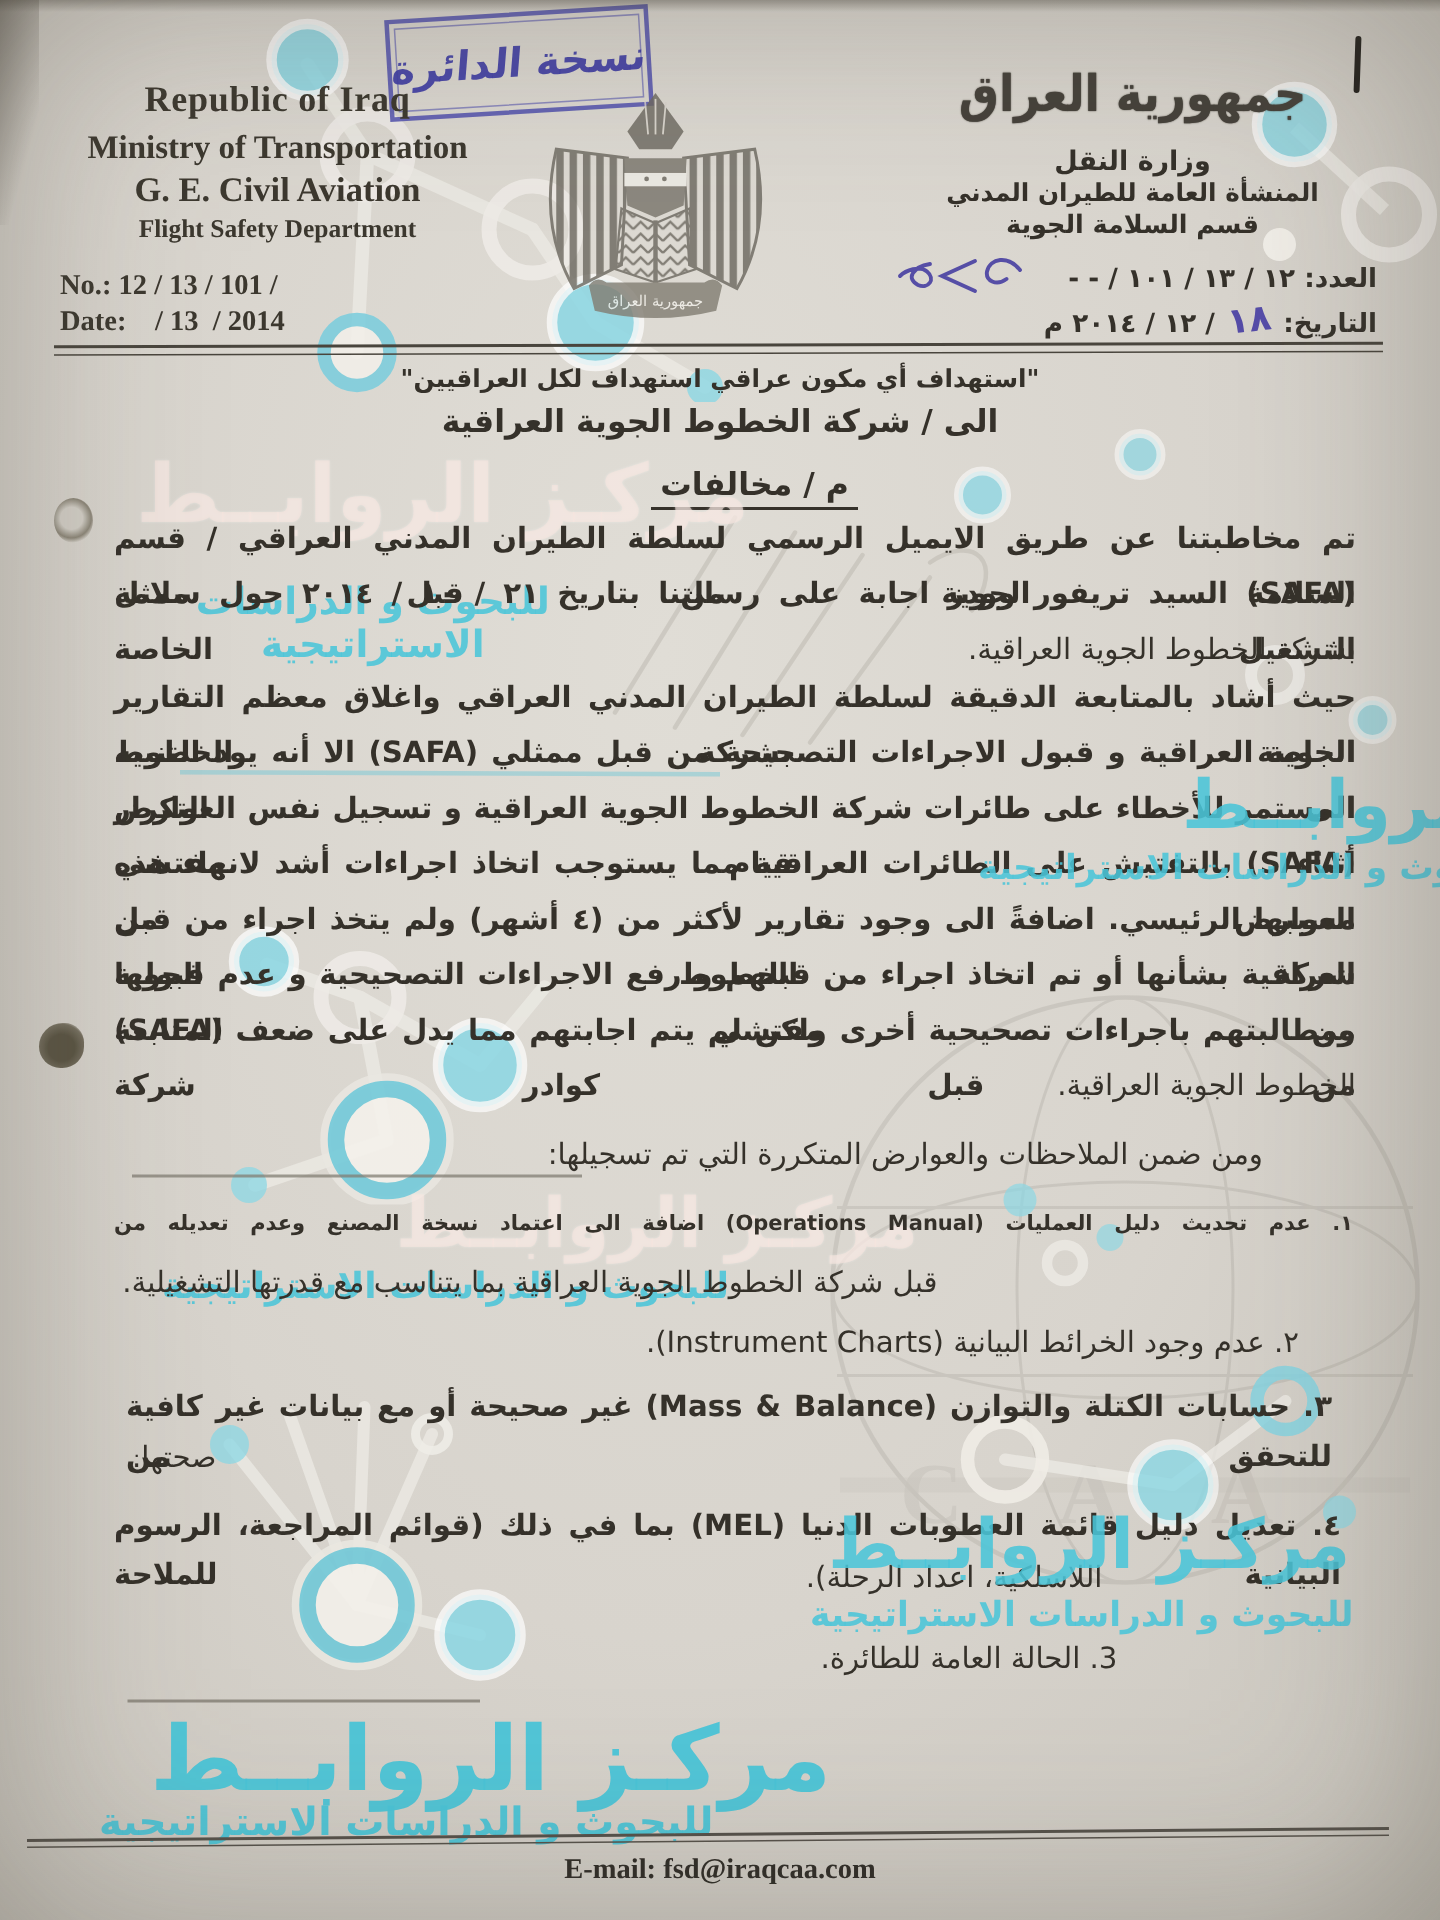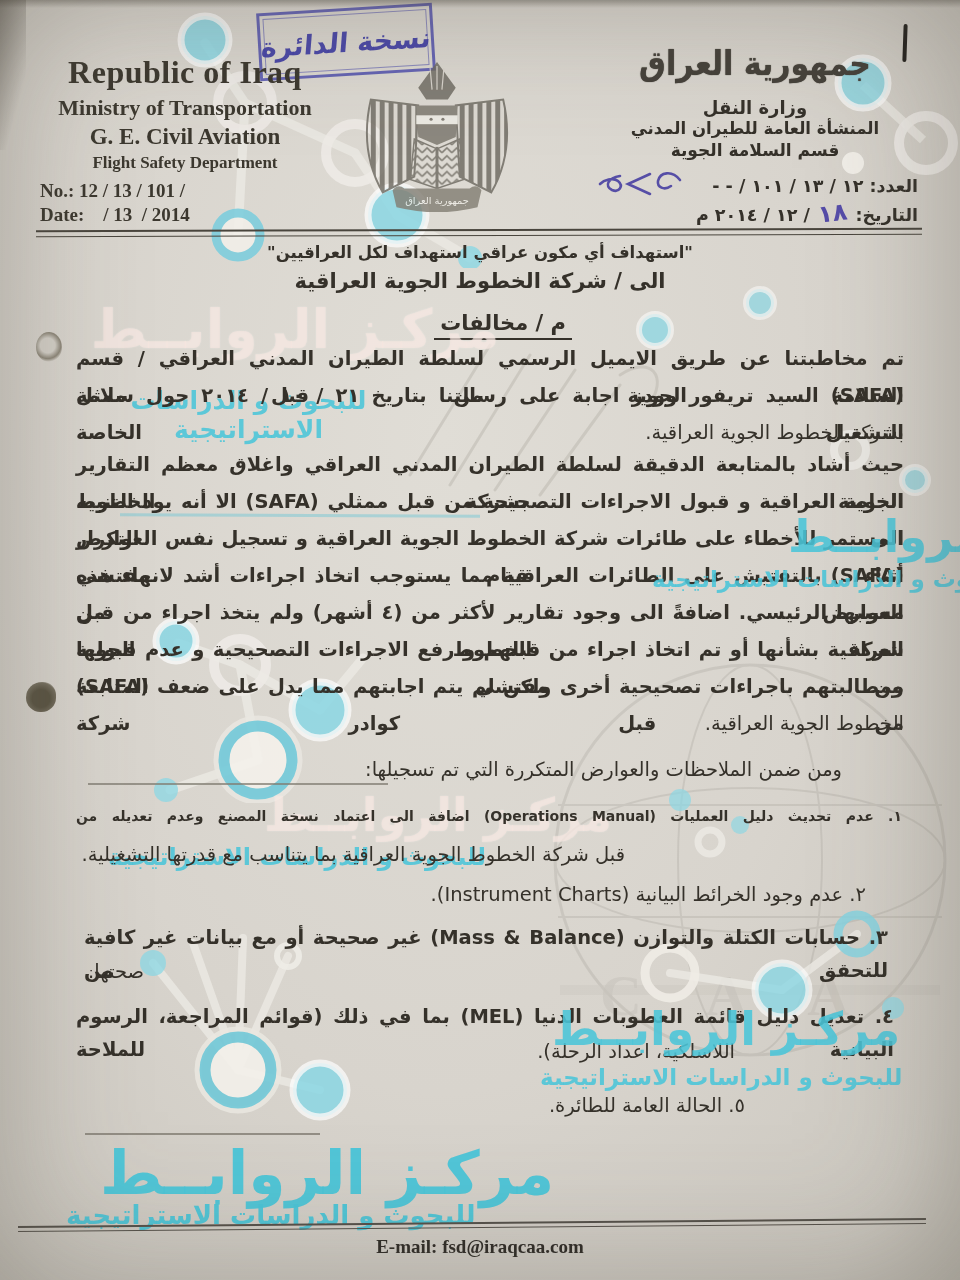--- a/index.html
+++ b/index.html
@@ -135,21 +135,21 @@
     <circle cx="15" cy="35" r="13" fill="#8bd7e4" opacity=".75"></circle>
   </svg>
 
   <div class="abs stamp" style="left:258px;top:8px;width:170px;height:62px;">
     <span class="stamp-text ar">نسخة الدائرة</span>
   </div>
 
   <div class="abs" style="left:903px;top:24px;width:4px;height:38px;background:#23201c;border-radius:2px;transform:rotate(2deg);"></div>
 
   <div class="abs" style="left:30px;top:54px;width:310px;text-align:center;">
-    <div class="en b" style="font-size:32px;letter-spacing:.5px;">Republic of Iraq</div>
+    <div class="en b" style="font-size:24px;letter-spacing:.5px;">Republic of Iraq</div>
     <div class="en b" style="font-size:22px;margin-top:4px;">Ministry of Transportation</div>
     <div class="en b" style="font-size:23px;margin-top:3px;">G. E. Civil Aviation</div>
     <div class="en b" style="font-size:17px;margin-top:3px;">Flight Safety Department</div>
   </div>
   <div class="abs en b" style="left:40px;top:180px;font-size:19px;white-space:pre;text-align:right;">No.: 12 / 13 / 101 /</div>
   <div class="abs en b" style="left:40px;top:204px;font-size:19px;white-space:pre;">Date:    / 13  / 2014</div>
 
   <svg class="abs" style="left:352px;top:60px;opacity:.82;" width="170" height="158" viewBox="0 0 170 160">
     <defs>
       <pattern id="bars" width="9" height="9" patternUnits="userSpaceOnUse">
@@ -236,21 +236,21 @@
   <div class="abs ar wm-pale" style="left:228px;top:788px;width:420px;text-align:center;font-size:46px;">مركـز الروابــط</div>
   <div class="abs ar wm-cyan" style="left:62px;top:843px;width:470px;text-align:center;font-size:24px;">للبحوث و الدراسات الاستراتيجية</div>
 
   <div class="abs ar jl just" style="left:76px;right:58px;top:800px;font-size:14px;line-height:33px;">١. عدم تحديث دليل العمليات (Operations Manual) اضافة الى اعتماد نسخة المصنع وعدم تعديله من</div>
   <div class="abs ar" style="right:335px;top:843px;font-size:19.5px;white-space:nowrap;">قبل شركة الخطوط الجوية العراقية بما يتناسب مع قدرتها التشغيلية.</div>
   <div class="abs ar" style="right:94px;top:883px;font-size:19.5px;white-space:nowrap;">٢. عدم وجود الخرائط البيانية (Instrument Charts).</div>
   <div class="abs ar jl just" style="left:84px;right:72px;top:921px;font-size:19.5px;line-height:33px;">٣. حسابات الكتلة والتوازن (Mass &amp; Balance) غير صحيحة أو مع بيانات غير كافية للتحقق من</div>
   <div class="abs ar" style="left:88px;top:960px;font-size:19.5px;white-space:nowrap;">صحتها.</div>
   <div class="abs ar jl just" style="left:76px;right:66px;top:1000px;font-size:19.5px;line-height:33px;">٤. تعديل دليل قائمة العطوبات الدنيا (MEL) بما في ذلك (قوائم المراجعة، الرسوم البيانية للملاحة</div>
   <div class="abs ar" style="right:225px;top:1040px;font-size:19.5px;white-space:nowrap;">اللاسلكية، اعداد الرحلة).</div>
-  <div class="abs ar" style="right:215px;top:1094px;font-size:19.5px;white-space:nowrap;">٥. الحالة العامة للطائرة.</div>
+  <div class="abs ar" style="right:215px;top:1094px;font-size:19.5px;white-space:nowrap;">3. الحالة العامة للطائرة.</div>
 
   <div class="abs ar wm-cyan" style="left:552px;top:1002px;font-size:46px;white-space:nowrap;">مركـز الروابــط</div>
   <div class="abs ar wm-cyan" style="left:540px;top:1064px;font-size:23px;white-space:nowrap;">للبحوث و الدراسات الاستراتيجية</div>
 
   <div class="abs" style="left:85px;top:1133px;width:235px;height:2px;background:rgba(130,125,115,.8);"></div>
 
   <div class="abs ar wm-cyan" style="left:100px;top:1138px;font-size:60px;white-space:nowrap;color:rgba(74,197,216,.95);">مركـز الروابــط</div>
   <div class="abs ar wm-cyan" style="left:66px;top:1200px;font-size:26px;white-space:nowrap;color:rgba(74,197,216,.95);">للبحوث و الدراسات الاستراتيجية</div>
 
   <div class="abs" style="left:18px;right:34px;top:1222px;height:3px;border-top:2px solid #55514a;border-bottom:1.5px solid #55514a;transform:rotate(-.5deg);"></div>

